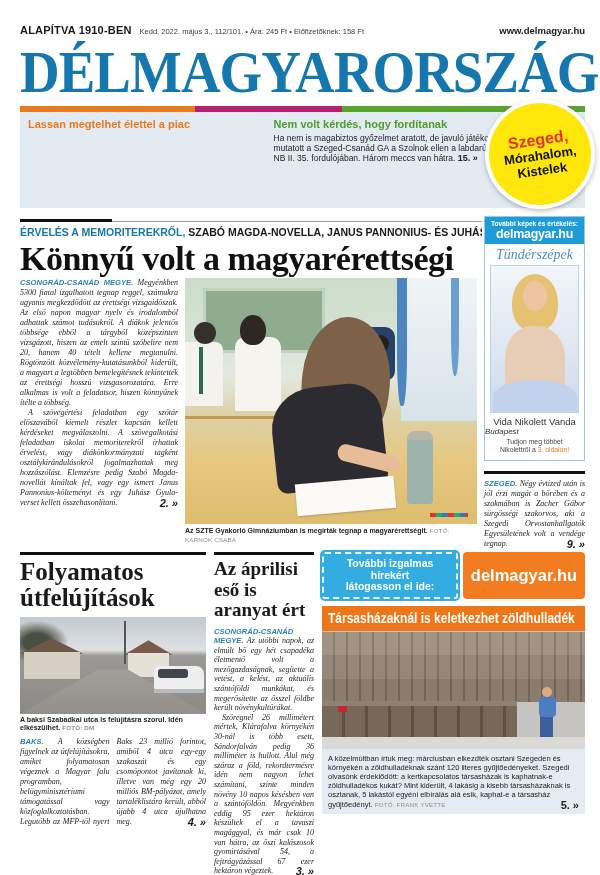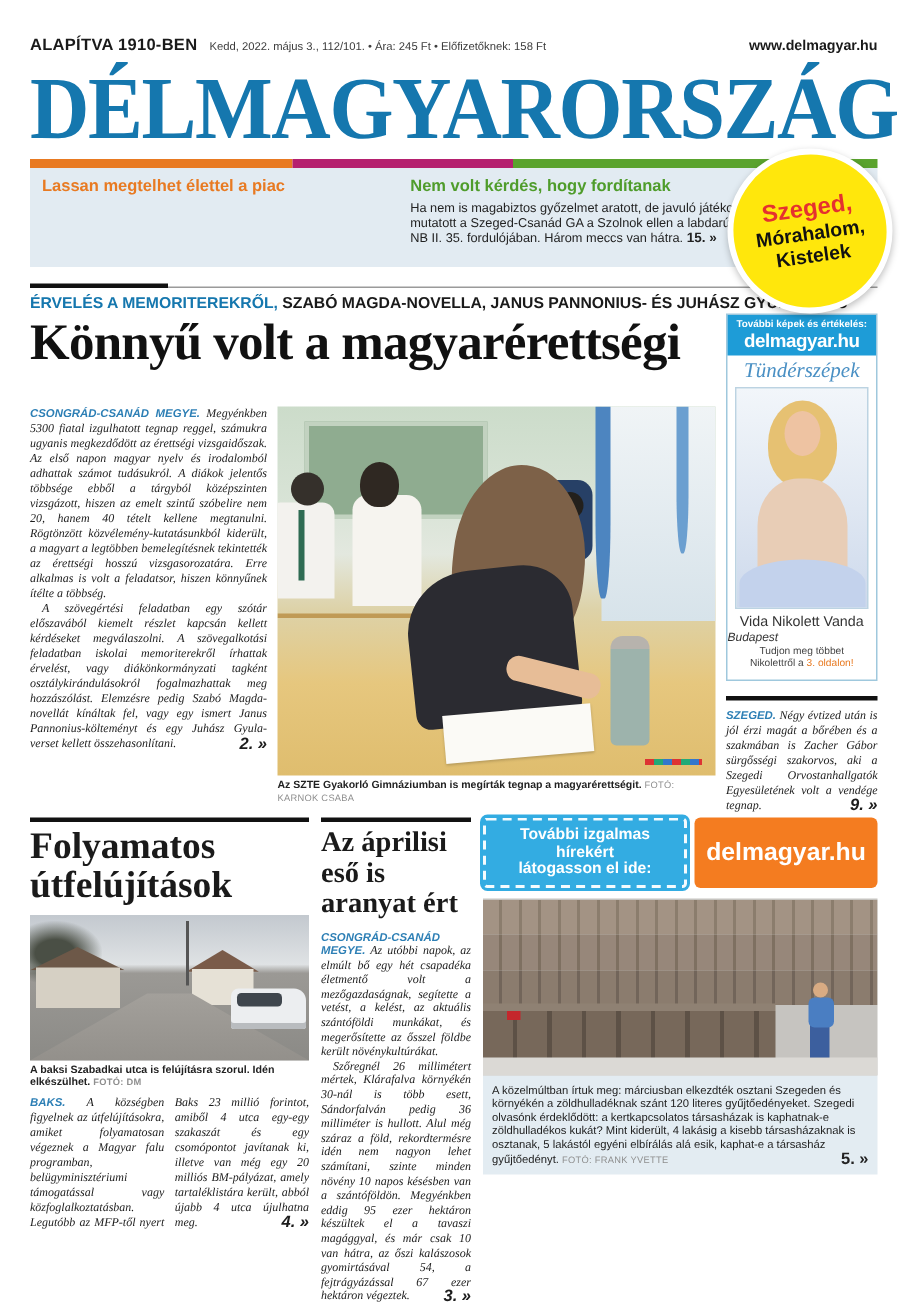--- a/index.html
+++ b/index.html
@@ -17,21 +17,21 @@
   .masthead{height:66px;margin-top:4px;overflow:visible;}
   .masthead span{display:inline-block;font-family:"Liberation Serif",serif;font-weight:700;
     font-size:59px;line-height:64px;color:#1577ae;letter-spacing:-1px;white-space:nowrap;
     transform:scaleX(.93);transform-origin:left center;}
   .strip{display:flex;height:6px;}
   .strip .s1{width:31%;background:#e87a22;}
   .strip .s2{width:26%;background:#b5206f;}
   .strip .s3{flex:1;background:#5aa32e;}
 
   
-  .teasers{background:#e2ebf2;display:flex;gap:20px;padding:7px 86px 7px 8px;height:66px;box-sizing:border-box;}
+  .teasers{background:#e2ebf2;display:flex;gap:20px;padding:7px 86px 7px 8px;height:96px;box-sizing:border-box;}
   .teaser{flex:1;min-width:0;}
   .teaser-title{font-weight:700;font-size:11px;line-height:11.5px;margin-bottom:2px;}
   .t-orange{color:#e87a22;}.t-magenta{color:#b5206f;}.t-green{color:#4f9c2b;}
   .teaser-body{font-size:8.5px;line-height:10.2px;color:#222;margin:0;}
   .pref{font-weight:800;font-family:"Liberation Sans",sans-serif;}
   .pref-sm{font-size:9px;}
 
   
   .badge{position:absolute;top:99px;right:5px;width:102px;height:102px;border-radius:50%;
     background:#ffe70c;border:4px solid #fff;box-shadow:0 2px 5px rgba(0,0,0,.25);
@@ -43,21 +43,21 @@
   
   .rule-mix{position:relative;height:3px;margin-top:11px;}
   .rule-mix .gray{position:absolute;bottom:0;left:0;right:0;height:1px;background:#9a9a9a;}
   .rule-mix .black{position:absolute;bottom:0;left:0;width:92px;height:3px;background:#111;}
   .secrule{height:3px;background:#111;margin-bottom:4px;}
 
   
   .kicker{margin-top:4px;font-weight:700;font-size:10.5px;}
   .kicker .blue{color:#1577ae;}
   h1.headline{font-family:"Liberation Serif",serif;font-weight:700;font-size:34px;line-height:36px;
-    margin:3px 0 24px;color:#111;letter-spacing:-.5px;}
+    margin:3px 0 1px;color:#111;letter-spacing:-.5px;}
 
   .mainrow{display:flex;gap:7px;height:260px;align-items:flex-start;}
   .col-left{width:158px;}
   .body{font-family:"Liberation Serif",serif;font-size:8px;line-height:10px;text-align:justify;
     margin:0;color:#1c1c1c;font-style:italic;}
   .body.ind{text-indent:8px;}
   .tag{color:#2d7fb5;font-weight:700;font-family:"Liberation Sans",sans-serif;font-size:7.6px;}
   .pageref{font-weight:800;font-size:11px;font-family:"Liberation Sans",sans-serif;float:right;line-height:10px;}
 
   .photo-wrap{width:292px;}
@@ -303,20 +303,23 @@
       </div>
 
       <div class="col-c">
         <div class="banner">
           <div class="banner-blue">
             <span>További izgalmas hírekért</span><br>
             <span>látogasson el ide:</span>
           </div>
           <div class="banner-site">delmagyar.hu</div>
         </div>
+        <div class="orangebar">
+          <span>Társasházaknál is keletkezhet zöldhulladék</span>
+        </div>
         <div class="photo-bins">
           <div class="bn-r1"></div>
           <div class="bn-r2"></div>
           <div class="bn-r3"></div>
           <div class="bn-front"></div>
           <div class="bn-ground"></div>
           <div class="bn-legs"></div>
           <div class="bn-torso"></div>
           <div class="bn-head"></div>
           <div class="bn-tag"></div>

